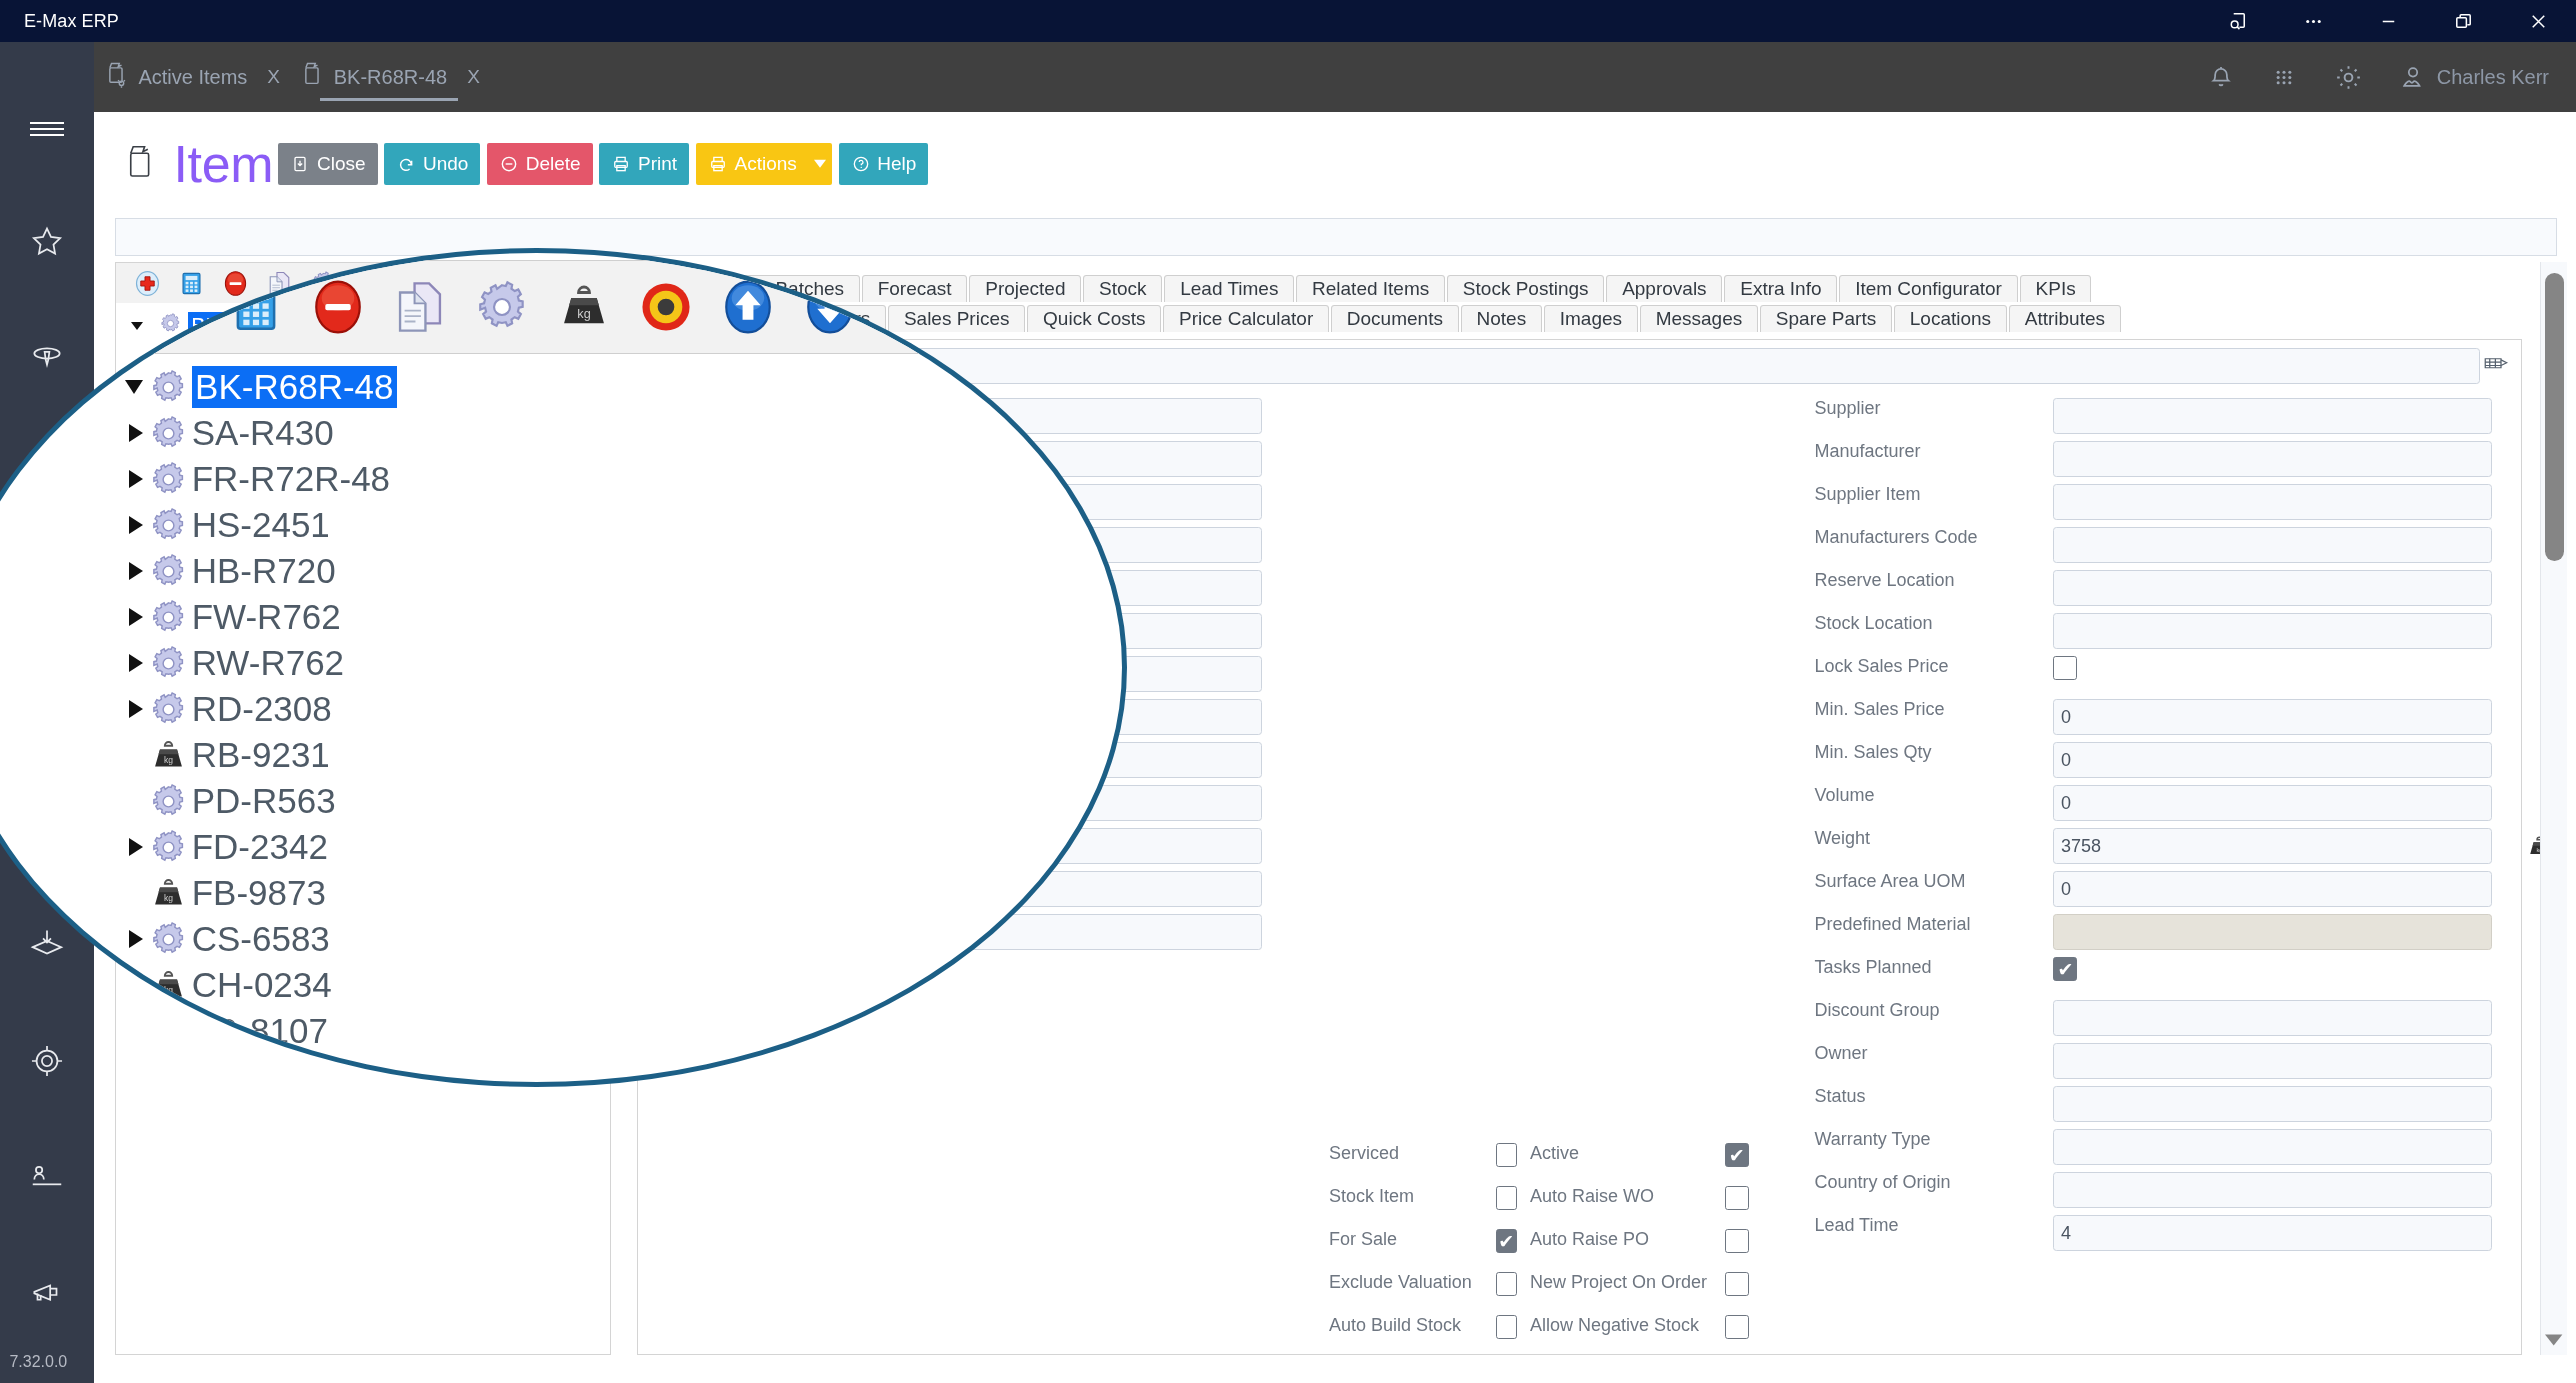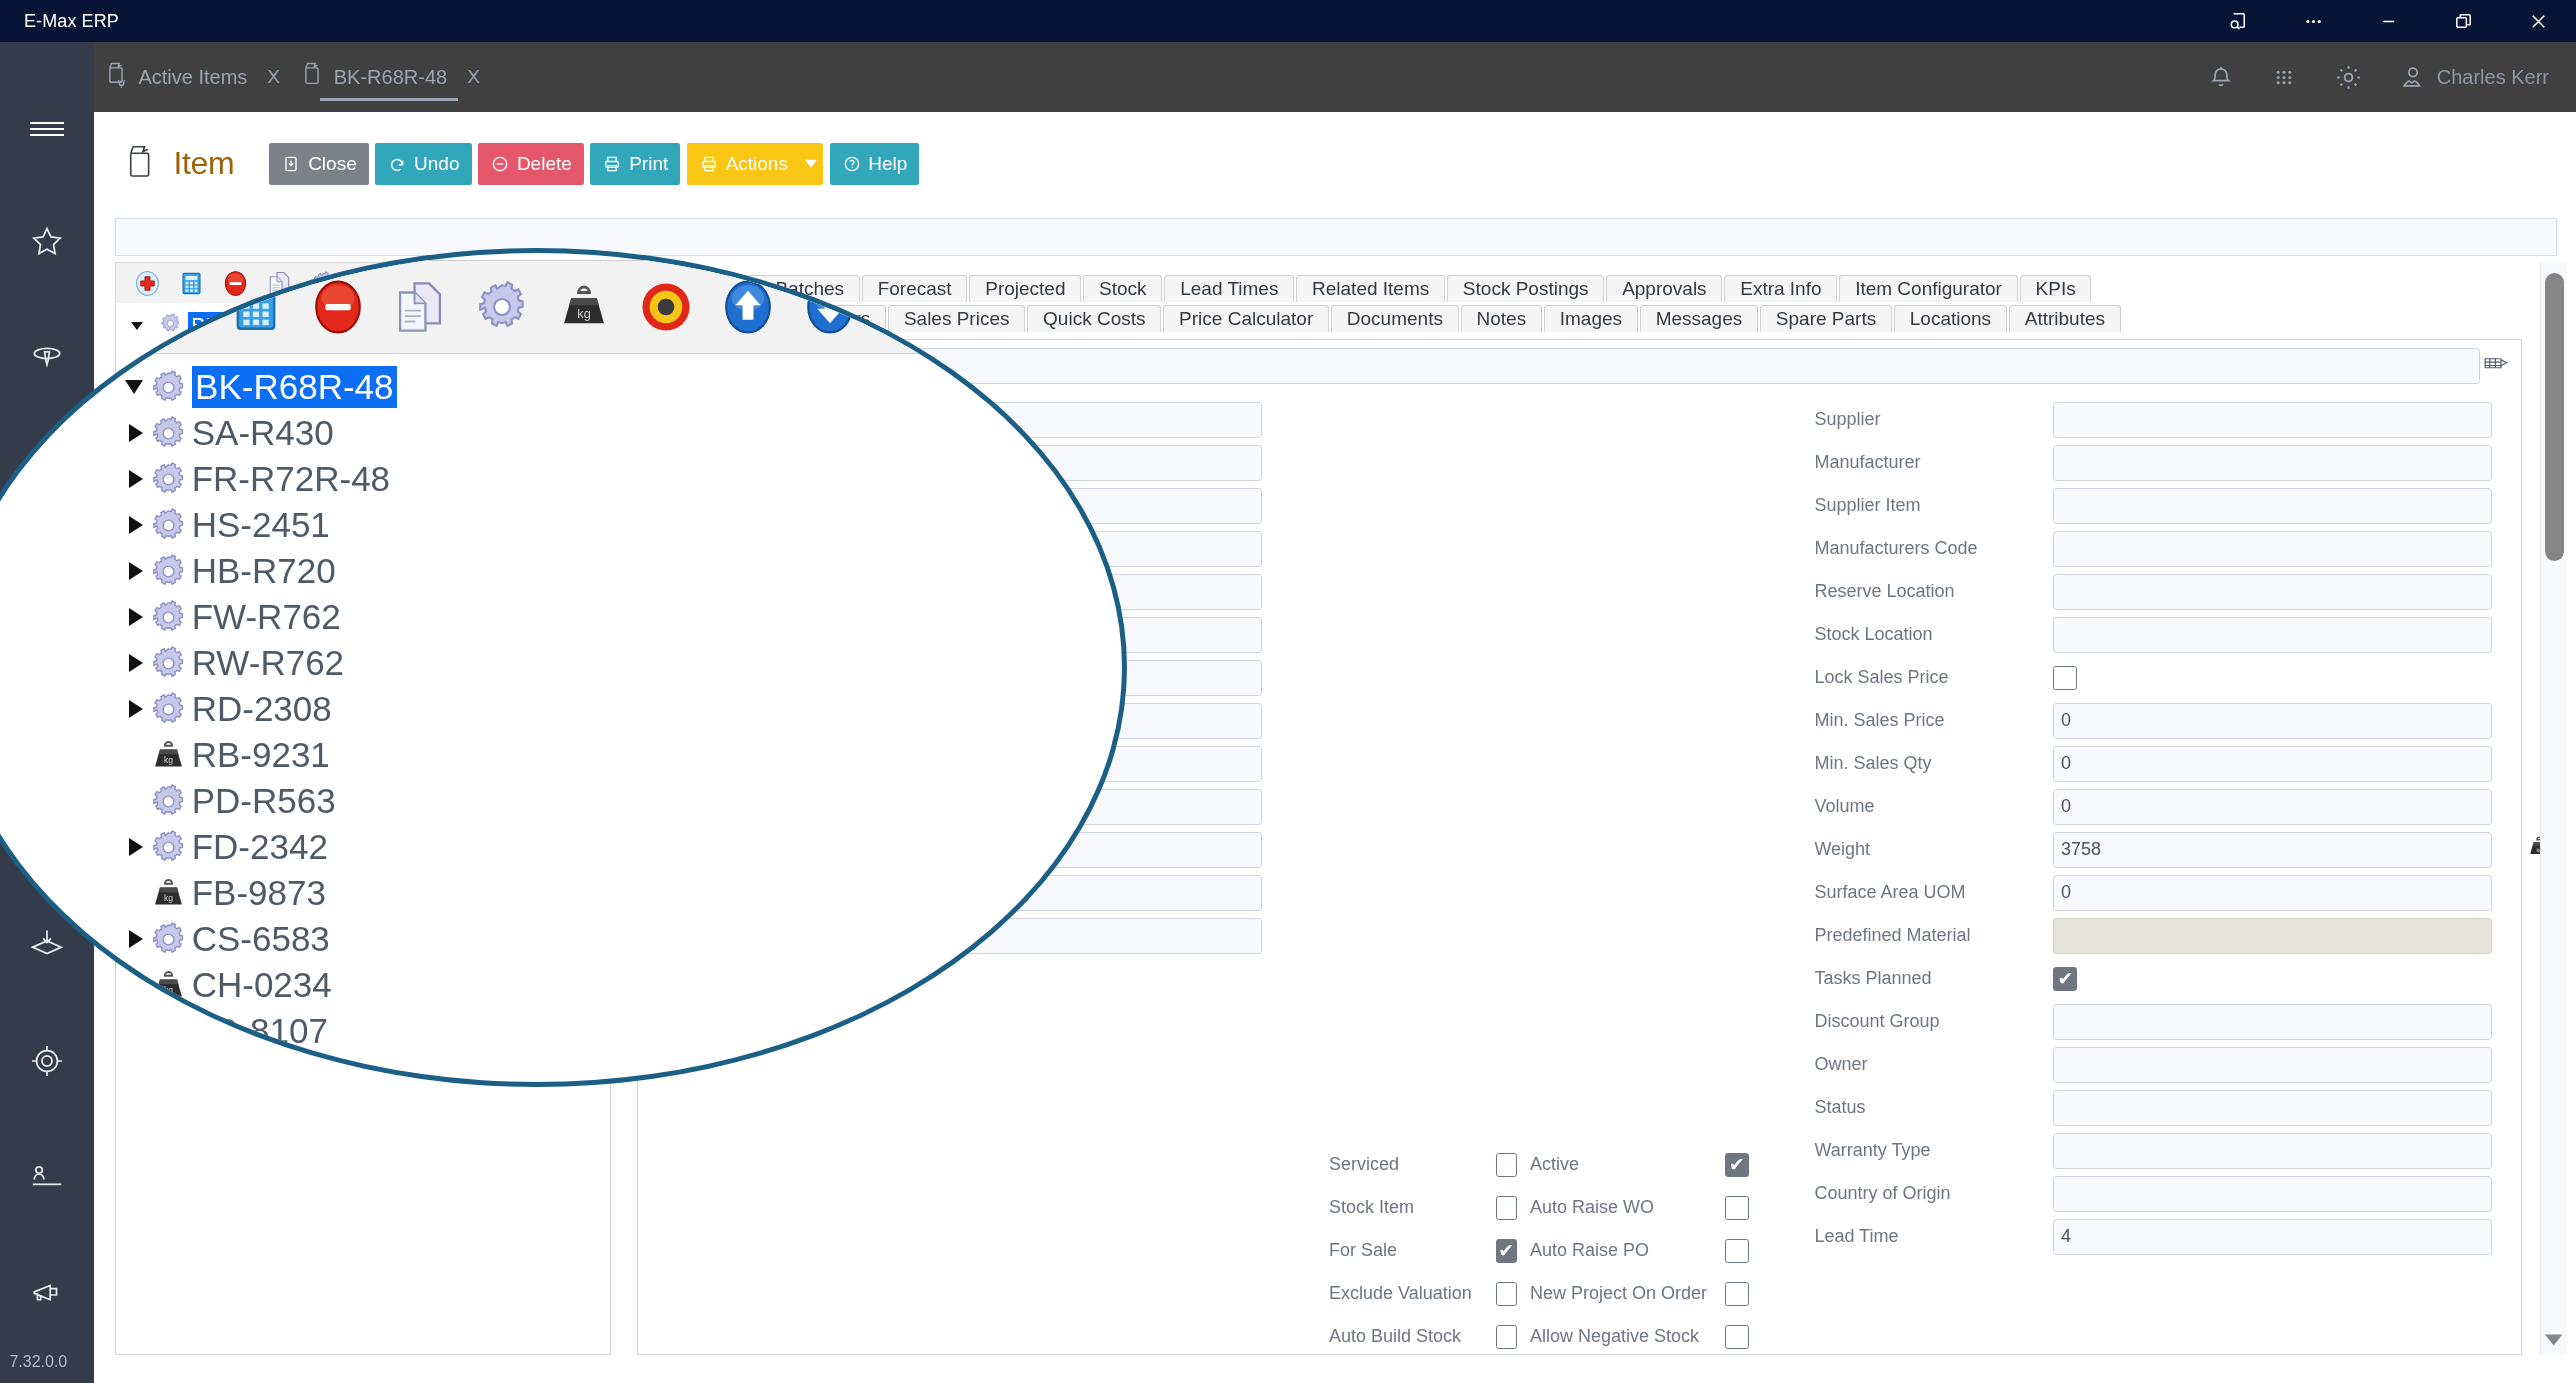--- a/index.html
+++ b/index.html
@@ -65,21 +65,21 @@
     padding-right:27px; color:#9aa4b2;
   }
   .apphead-right > * { margin-left:35px; display:flex; align-items:center; }
   .username { font-size:20px; color:#8d97a6; margin-left:9.4px;text-align:right; }
 
   
   .rechead {
     position:absolute; left:94px; top:113px; width:2482px; height:101px;
     background:#ffffff; display:flex; align-items:center; padding-left:27px;
   }
-  .rec-title { font-size:32px; color:#a16207; margin-left:13.4px; margin-right:35px; letter-spacing:-0.3px; }
+  .rec-title { font-size:52px; color:#8b5cf6; margin-left:13.4px; margin-right:5px; letter-spacing:-0.3px; }
   .btn {
     height:42px; display:inline-flex; align-items:center;
     padding:0 12px; margin-right:6.7px; color:#ffffff;
     font-size:19px; border:0; border-radius:2px; white-space:nowrap;
   }
   .btn svg { margin-right:6.7px; }
   .btn-close   { background:#7b8189; }
   .btn-undo    { background:#32a6bb; }
   .btn-delete  { background:#e4566a; }
   .btn-print   { background:#32a6bb; }
@@ -147,21 +147,21 @@
   
   .fieldcols {
     position:absolute; left:0; top:58px; width:1885px; height:953px;
     display:flex;
   }
   .col { position:relative; height:100%; }
   .colA { width:678px; }
   .colB { width:483px; }
   .colC { width:725px; }
 
-  .frow { display:flex; align-items:center; height:43px; }
+  .frow { display:flex; align-items:flex-start; height:43px; }
   .flabel {
     font-size:18px; color:#6e7681; white-space:nowrap;
   }
   .finput {
     height:36px; background:#f7f9fc; border:0.7px solid #cdd4de; border-radius:3.4px;
     display:flex; align-items:center; padding-left:6.7px;
     font-size:18px; color:#4a5461;
   }
   .finput.readonly { background:#e6e3da; border-color:#d2cfc6; }
   .fcheck {

